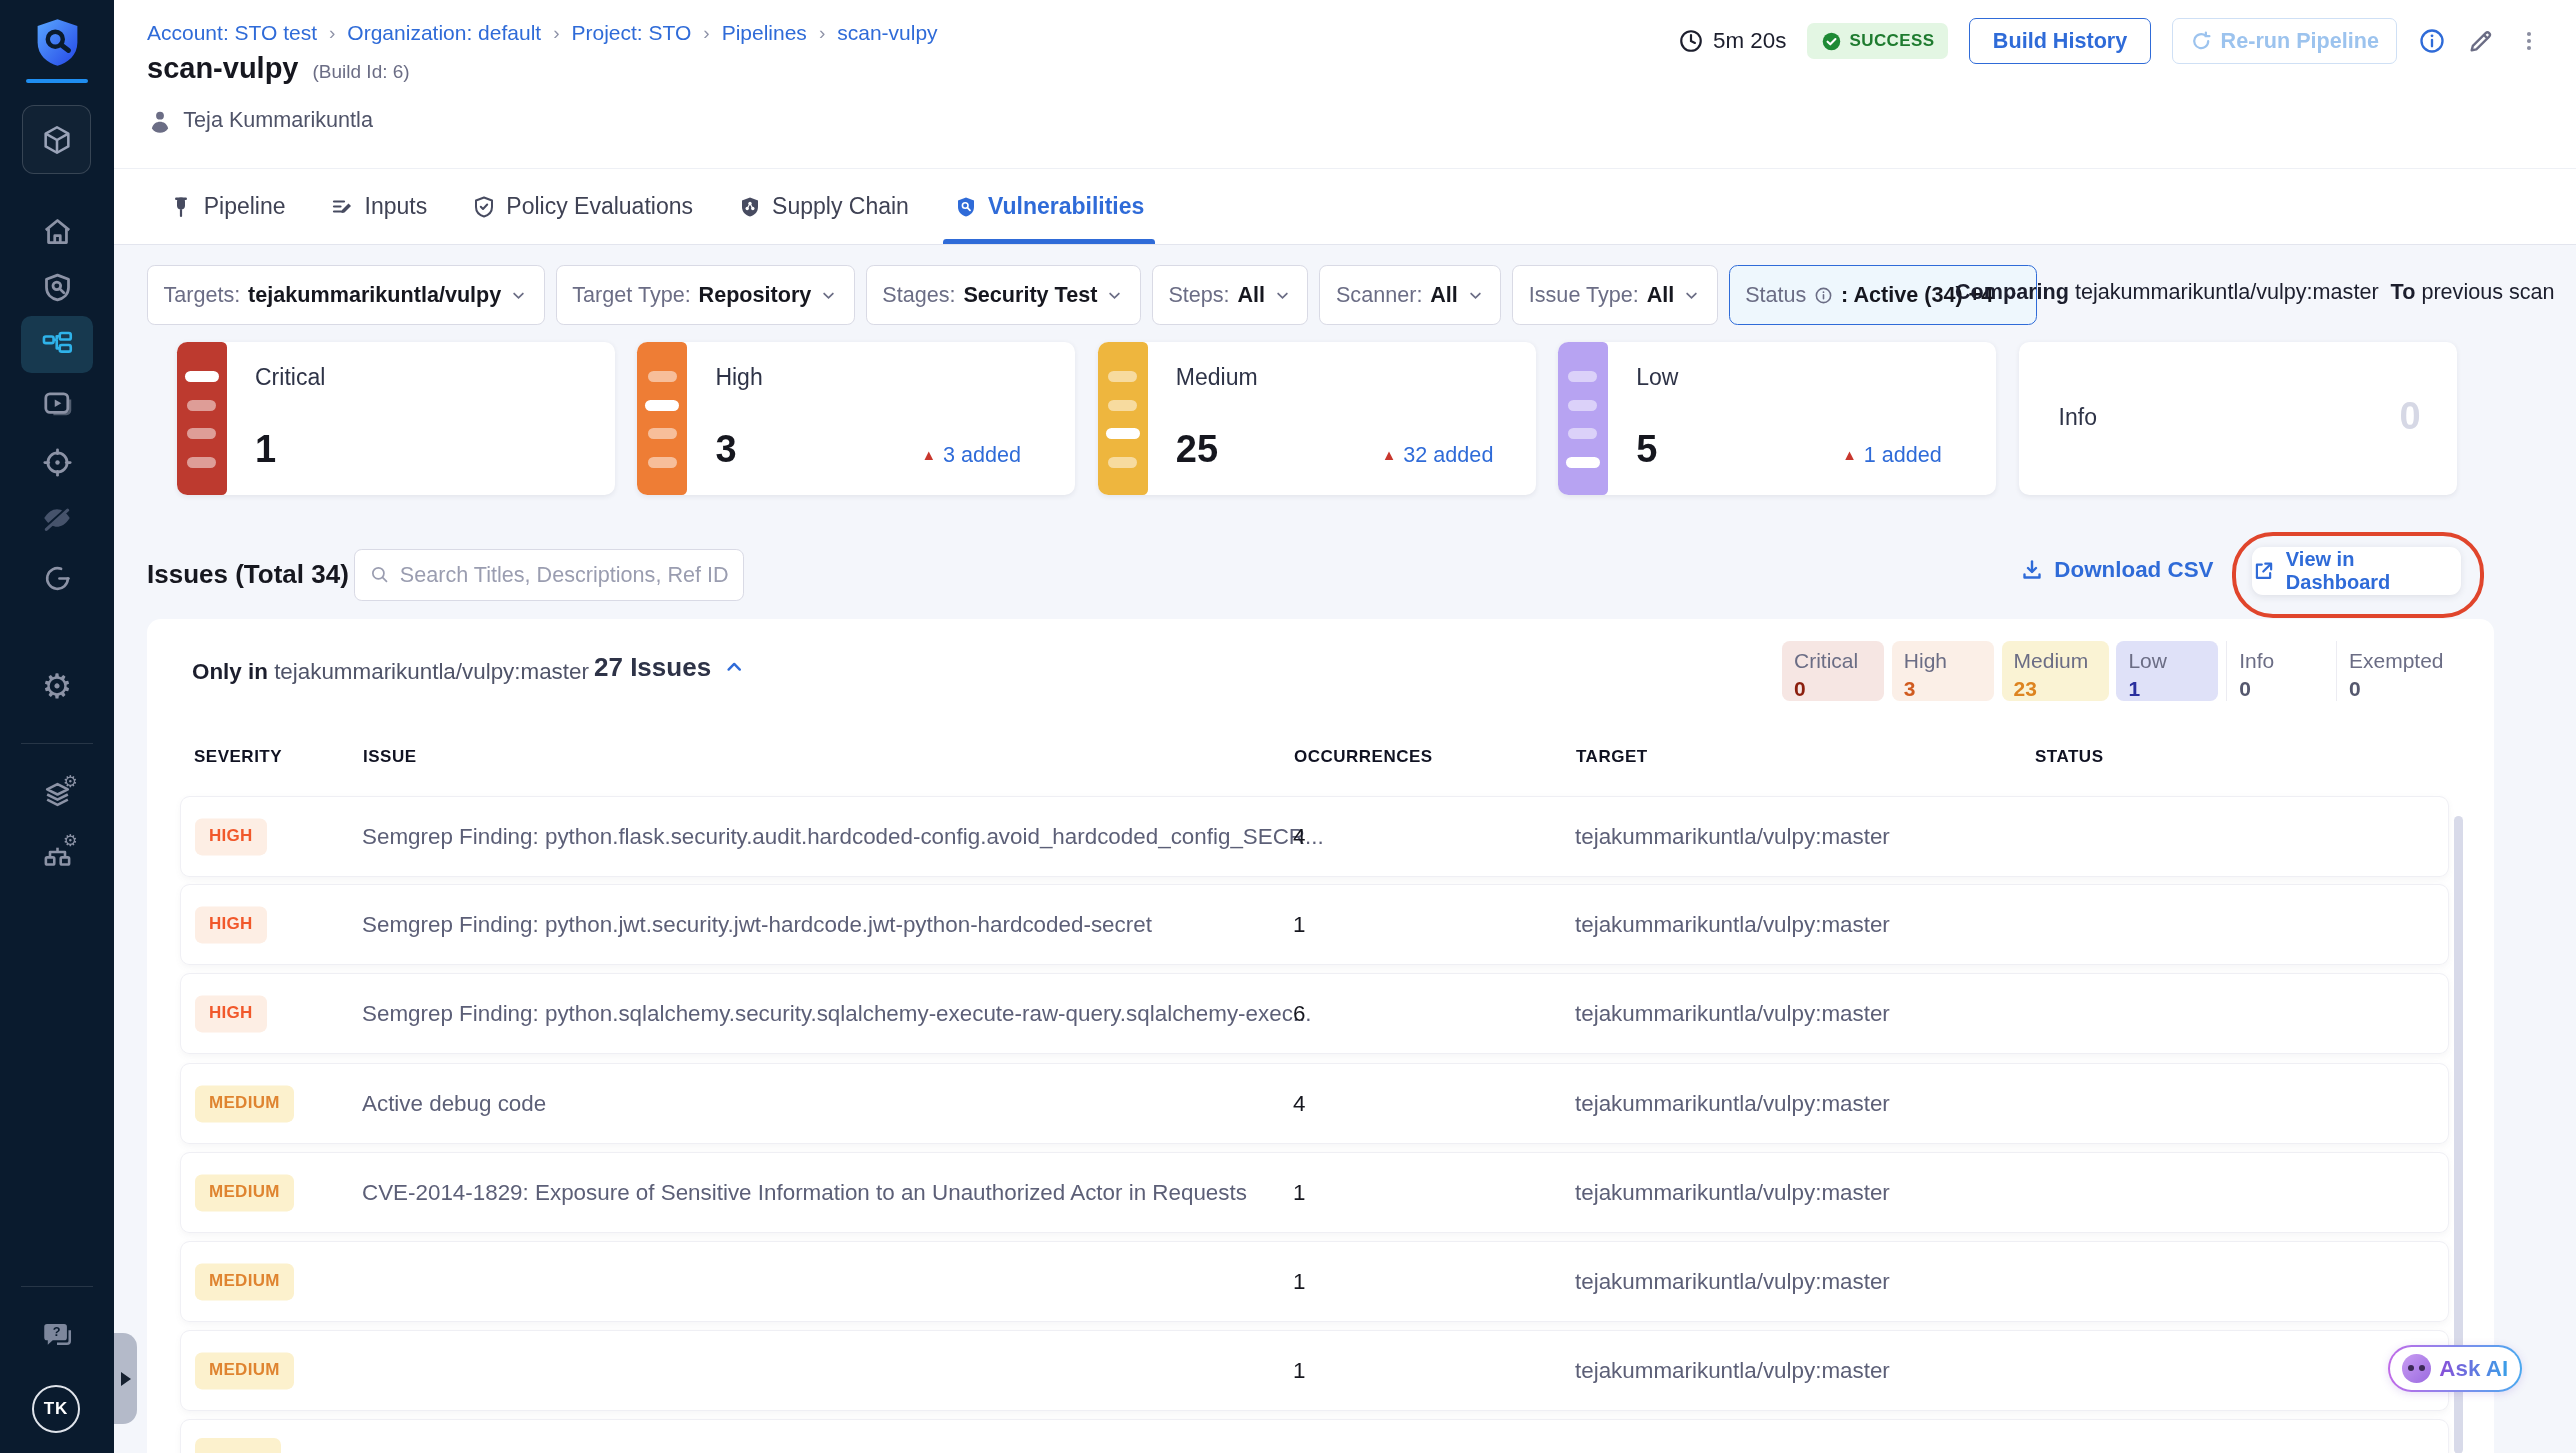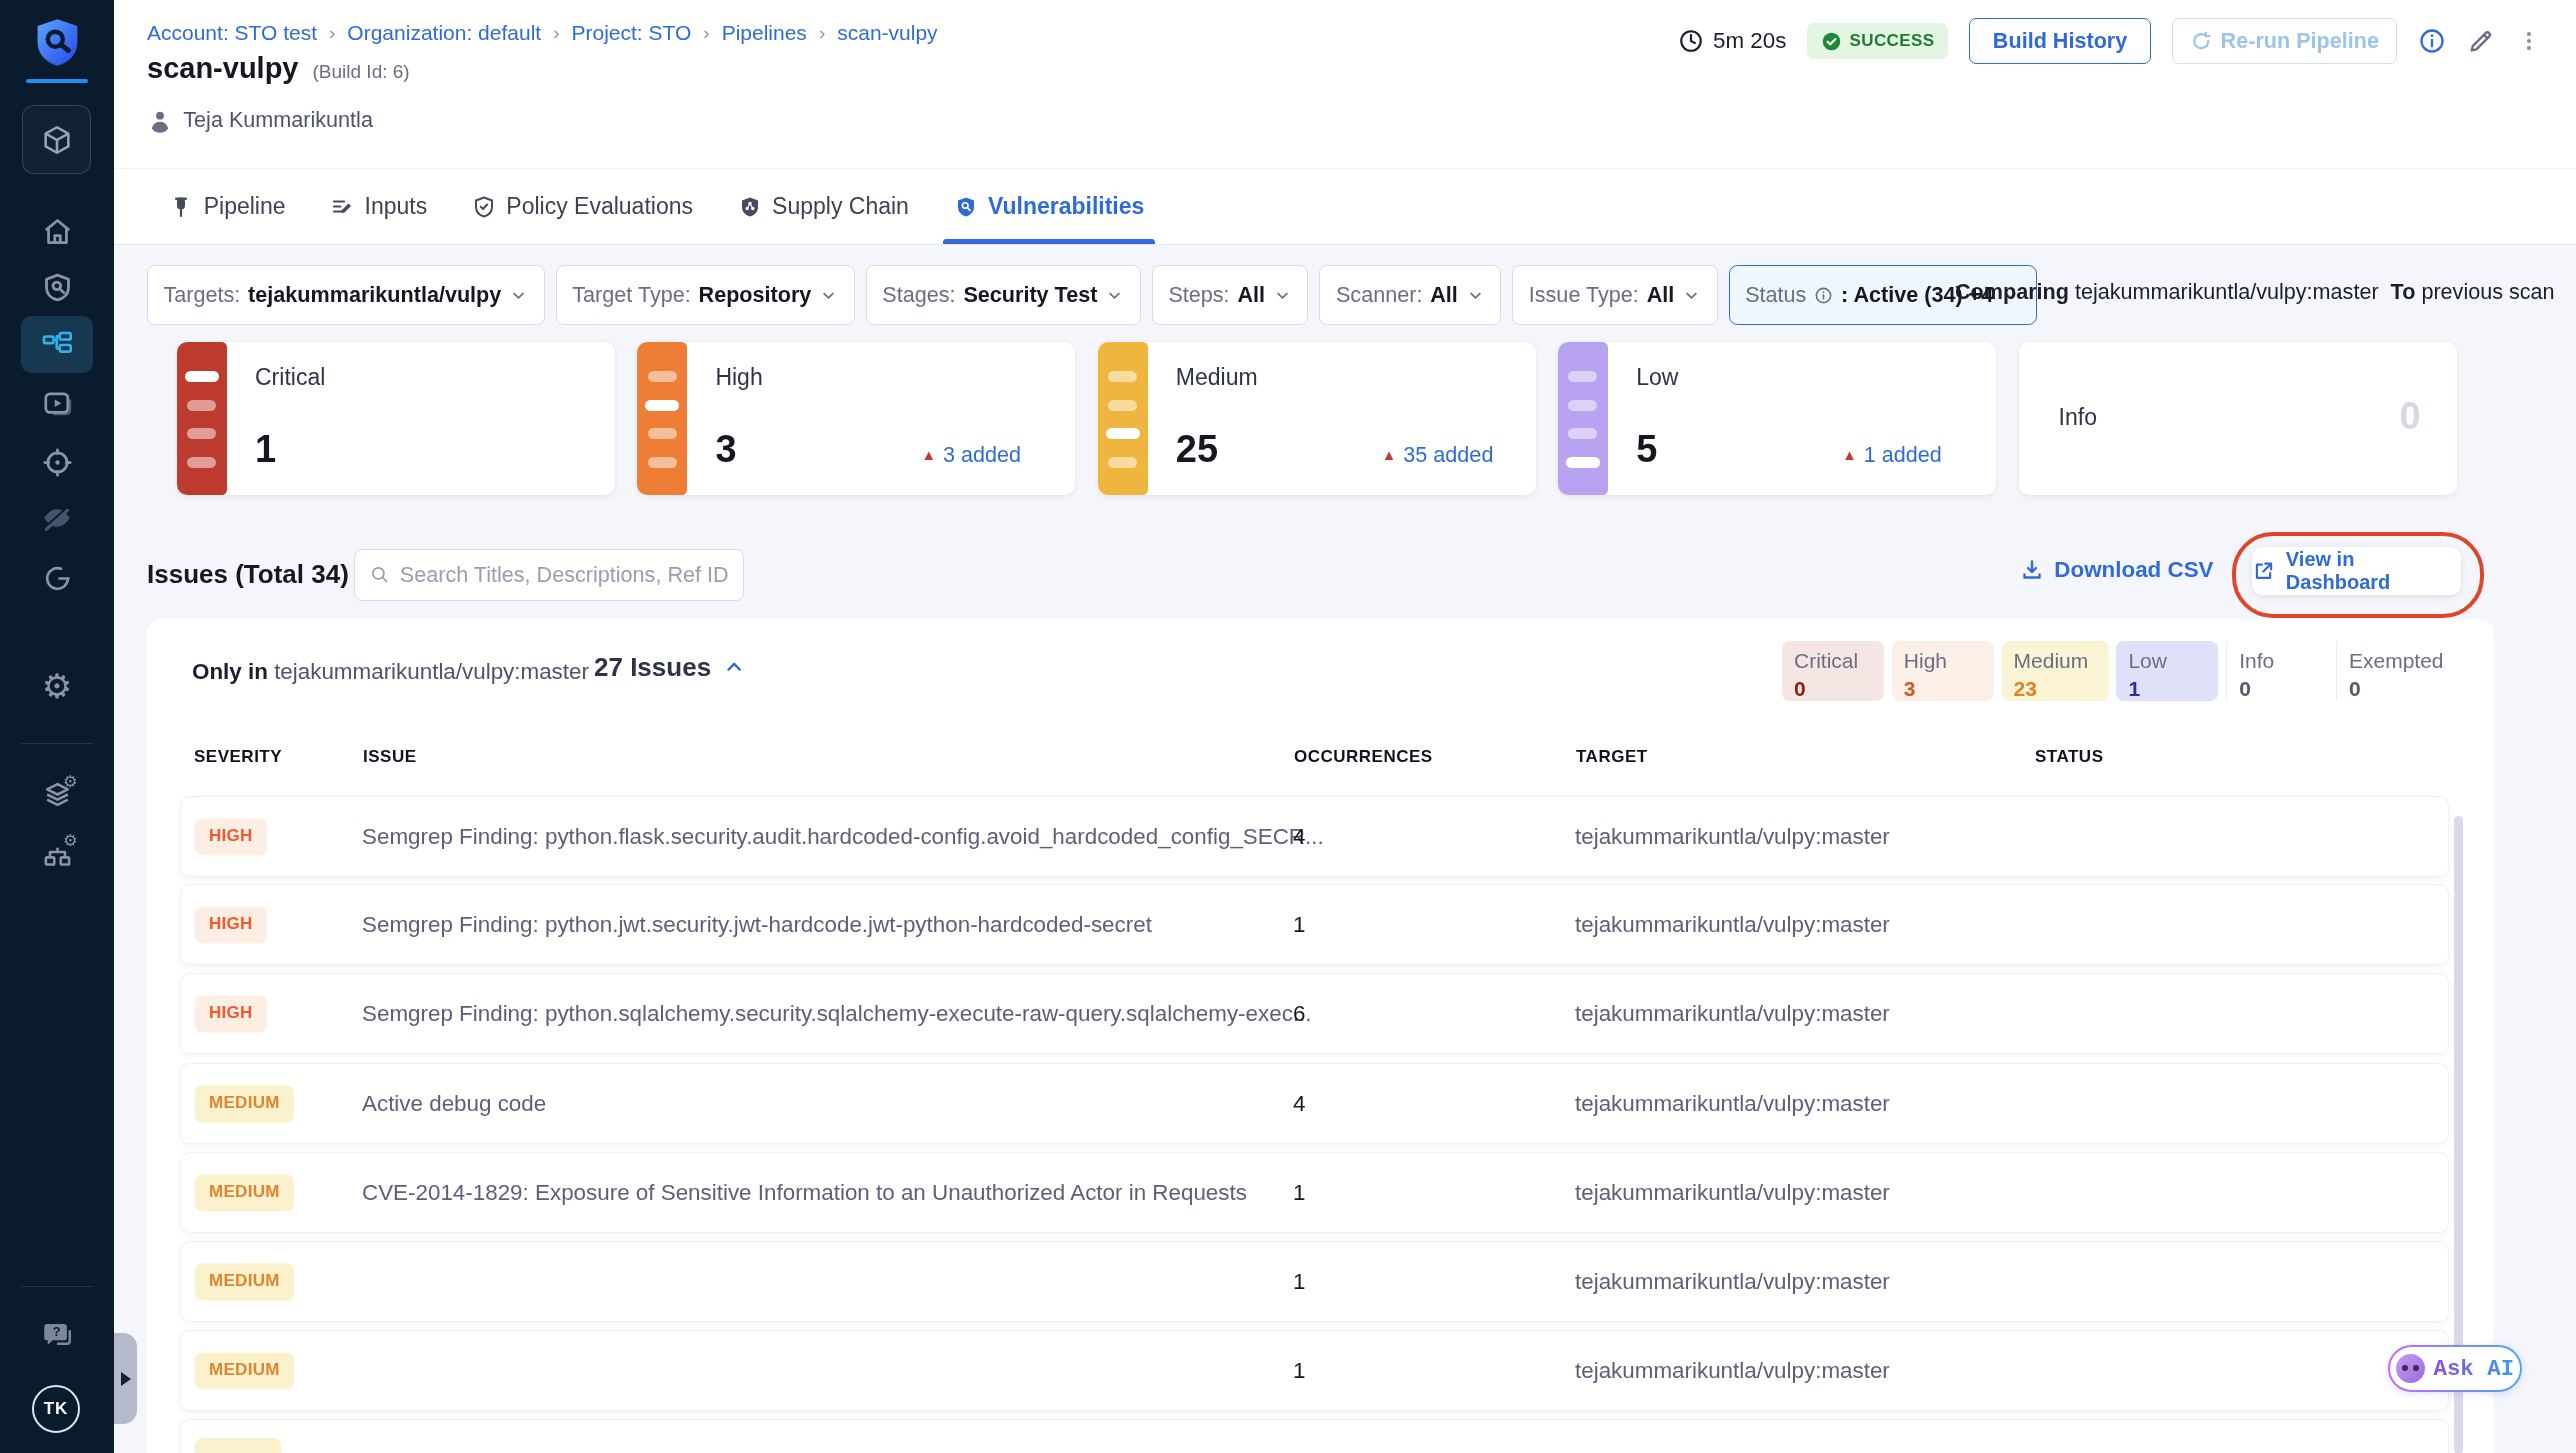--- a/index.html
+++ b/index.html
@@ -120,21 +120,21 @@
   .badge.empty { width:86px; height:38px; padding:0; }
   .r1{top:178px}.r2{top:266px}.r3{top:355px}.r4{top:445px}.r5{top:534px}.r6{top:623px}.r7{top:712px}.r8{top:801px}
   .vscroll { position:absolute; right:31px; top:197px; width:8.6px; height:638px; background:#d8dae9; border-radius:5.2px; }
 
   
   .ask-ai { position:absolute; left:2388px; top:1345px; width:134px; height:47px; border-radius:24px;
     border:2.6px solid transparent; background:linear-gradient(#fff,#fff) padding-box, linear-gradient(90deg,#c06ae8,#4aa8ef) border-box;
     display:flex; align-items:center; justify-content:center; gap:8.6px; cursor:pointer; z-index:60;
     box-shadow:0 1.7px 8.6px rgba(120,80,200,.18); }
   .ask-ai .ai-label { font-size:22.4px; font-weight:bold; background:linear-gradient(90deg,#8a4fd8,#3aa0e8);
-    -webkit-background-clip:text; background-clip:text; color:transparent;font-family:Liberation Mono, monospace; }
+    -webkit-background-clip:text; background-clip:text; color:transparent; }
   .robot { width:29px; height:29px; border-radius:50%; background:linear-gradient(135deg,#c99df2,#9a6ae0);
     position:relative; }
   .robot::before { content:""; position:absolute; left:6px; top:11.2px; width:6px; height:6px; border-radius:50%; background:#3c2a55; }
   .robot::after { content:""; position:absolute; right:6px; top:11.2px; width:6px; height:6px; border-radius:50%; background:#3c2a55; }
 
   svg { display:block; }
 </style>
 </head>
 <body>
 
@@ -521,21 +521,21 @@
     <div class="rail medium">
       <span class="stripe p0"></span>
         <span class="stripe p1"></span>
         <span class="stripe p2 on"></span>
         <span class="stripe p3"></span>
     </div>
     <span class="sev-label">Medium</span>
     <span class="sev-count">25</span>
     <span class="sev-delta">
       <span class="delta-tri">▲</span>
-      <span>35 added</span>
+      <span>32 added</span>
     </span>
   </div>
   <div class="sev-card">
     <div class="rail low">
       <span class="stripe p0"></span>
         <span class="stripe p1"></span>
         <span class="stripe p2"></span>
         <span class="stripe p3 on"></span>
     </div>
     <span class="sev-label">Low</span>

